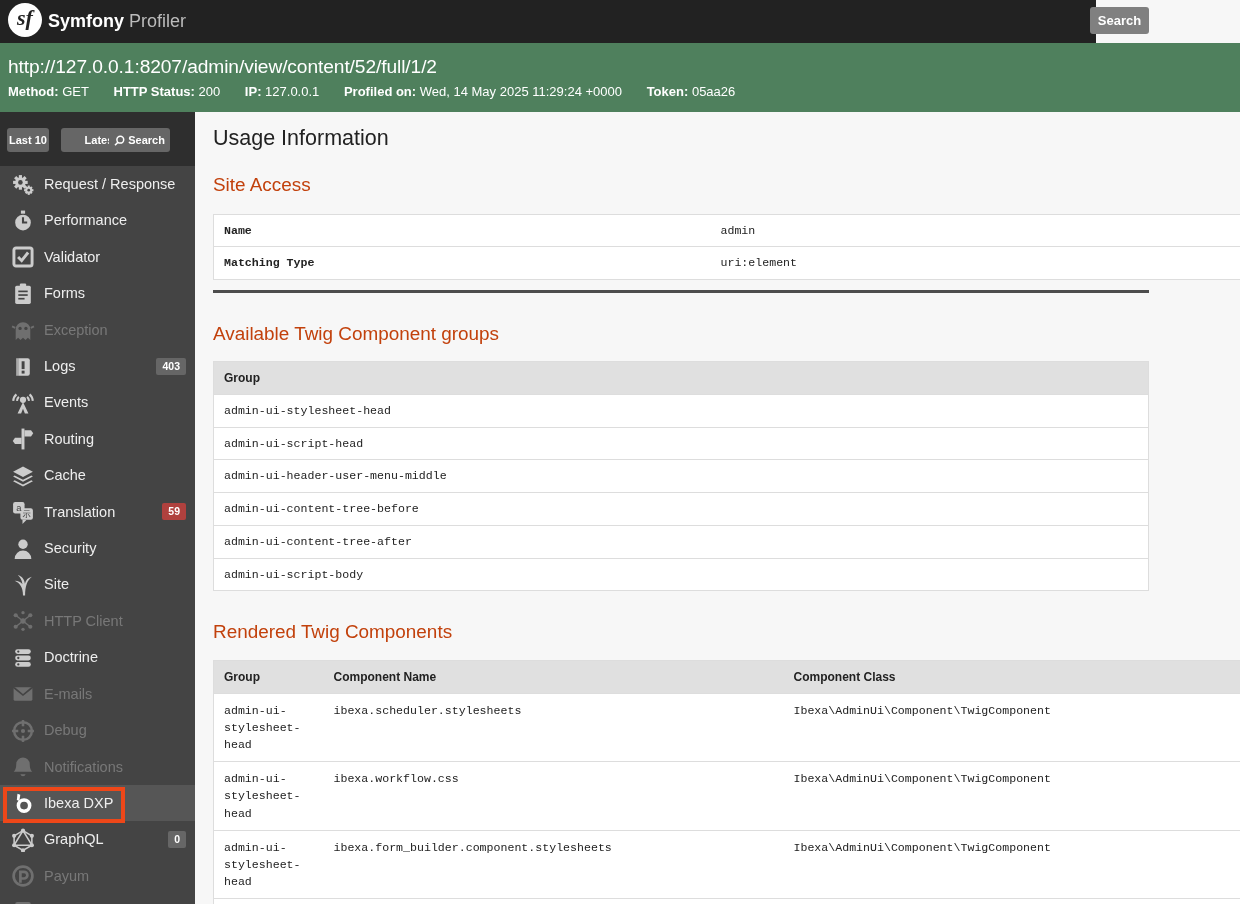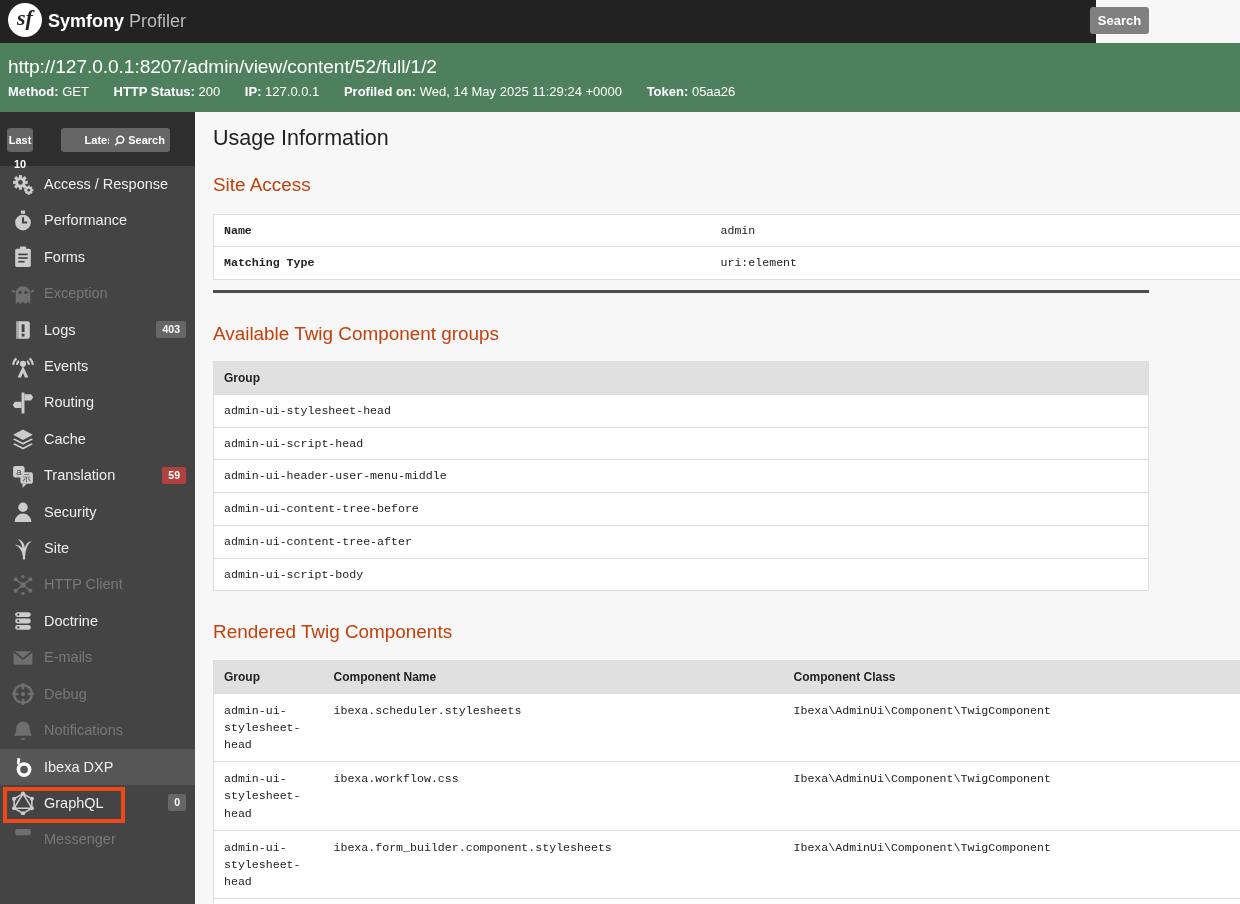--- a/index.html
+++ b/index.html
@@ -57,21 +57,21 @@
   <div id="meta">
     <span class="grp"><b>Method:</b> GET</span>
     <span class="grp"><b>HTTP Status:</b> 200</span>
     <span class="grp"><b>IP:</b> 127.0.0.1</span>
     <span class="grp"><b>Profiled on:</b> Wed, 14 May 2025 11:29:24 +0000</span>
     <span class="grp"><b>Token:</b> 05aa26</span>
   </div>
 </div>
 <div id="sidebar">
   <div id="shortcuts">
-    <div class="sbtn" style="left:7px;width:26px;">Last 10</div>
+    <div class="sbtn" style="left:7px;width:42px;">Last 10</div>
     <div class="sbtn" style="left:61px;width:56px;text-align:right;">Latest</div>
     <div class="sbtn" style="left:109px;width:61px;"><svg style="vertical-align:-2px" width="11" height="11" viewBox="0 0 11 11">
           <circle cx="6.3" cy="4.7" r="3.4" fill="none" stroke="#fff" stroke-width="1.5"></circle>
           <line x1="3.8" y1="7.4" x2="1" y2="10.2" stroke="#fff" stroke-width="1.5"></line>
         </svg> Search</div>
   </div>
   <div id="menu">
       <div class="mi">
         <svg class="ic" viewBox="0 0 23 23">
           <g fill="#cccccc">
@@ -86,31 +86,38 @@
             <circle cx="17" cy="16.5" r="3.4"></circle>
             <g stroke="#cccccc" stroke-width="2">
               <line x1="17" y1="12" x2="17" y2="21"></line>
               <line x1="12.5" y1="16.5" x2="21.5" y2="16.5"></line>
               <line x1="14" y1="13.5" x2="20" y2="19.5"></line>
               <line x1="20" y1="13.5" x2="14" y2="19.5"></line>
             </g>
             <circle cx="17" cy="16.5" r="1.3" fill="#444"></circle>
           </g>
         </svg>
-        <span class="lb">Access / Response</span>
+        <span class="lb">Request / Response</span>
       </div>
       <div class="mi">
         <svg class="ic" viewBox="0 0 23 23">
           <g>
             <rect x="9.5" y="1.5" width="4" height="3" fill="#cccccc"></rect>
             <circle cx="11.5" cy="13" r="7.5" fill="#cccccc"></circle>
             <path d="M11.5 8 v5 h4" stroke="#444" stroke-width="2" fill="none"></path>
           </g>
         </svg>
         <span class="lb">Performance</span>
+      </div>
+      <div class="mi">
+        <svg class="ic" viewBox="0 0 23 23">
+          <rect x="2.8" y="2.8" width="17.4" height="17.4" rx="2" fill="none" stroke="#cccccc" stroke-width="2.8"></rect>
+          <path d="M6.8 11.5 l3.4 3.5 L16.4 7.2" fill="none" stroke="#cccccc" stroke-width="2.8"></path>
+        </svg>
+        <span class="lb">Validator</span>
       </div>
       <div class="mi">
         <svg class="ic" viewBox="0 0 23 23">
           <rect x="4" y="3.5" width="15" height="17.5" rx="1.5" fill="#cccccc"></rect>
           <rect x="8.5" y="1.5" width="6" height="4" rx="1" fill="#cccccc"></rect>
           <g stroke="#444" stroke-width="1.6">
             <line x1="7" y1="9" x2="16" y2="9"></line>
             <line x1="7" y1="12.5" x2="16" y2="12.5"></line>
             <line x1="7" y1="16" x2="13" y2="16"></line>
           </g>
@@ -281,20 +288,27 @@
             <circle cx="11.5" cy="2.5" r="2"></circle>
             <circle cx="20" cy="7.5" r="2"></circle>
             <circle cx="20" cy="16.5" r="2"></circle>
             <circle cx="11.5" cy="21.5" r="2"></circle>
             <circle cx="3" cy="16.5" r="2"></circle>
             <circle cx="3" cy="7.5" r="2"></circle>
           </g>
         </svg>
         <span class="lb">GraphQL</span>
         <span class="badge">0</span>
+      </div>
+      <div class="mi dim">
+        <svg class="ic" viewBox="0 0 23 23">
+          <circle cx="11.5" cy="11.5" r="9" fill="none" stroke="#6f6f6f" stroke-width="2.6"></circle>
+          <path d="M9 18 V7.5 h3.5 a3.2 3.2 0 0 1 0 6.4 H9" fill="none" stroke="#6f6f6f" stroke-width="2.6"></path>
+        </svg>
+        <span class="lb">Payum</span>
       </div>
       <div class="mi dim">
         <svg class="ic" viewBox="0 0 23 23">
           <rect x="4" y="1" width="15" height="6" rx="2" fill="#6f6f6f"></rect>
         </svg>
         <span class="lb">Messenger</span>
       </div>
     </div>
   <div id="redbox"></div>
 </div>

